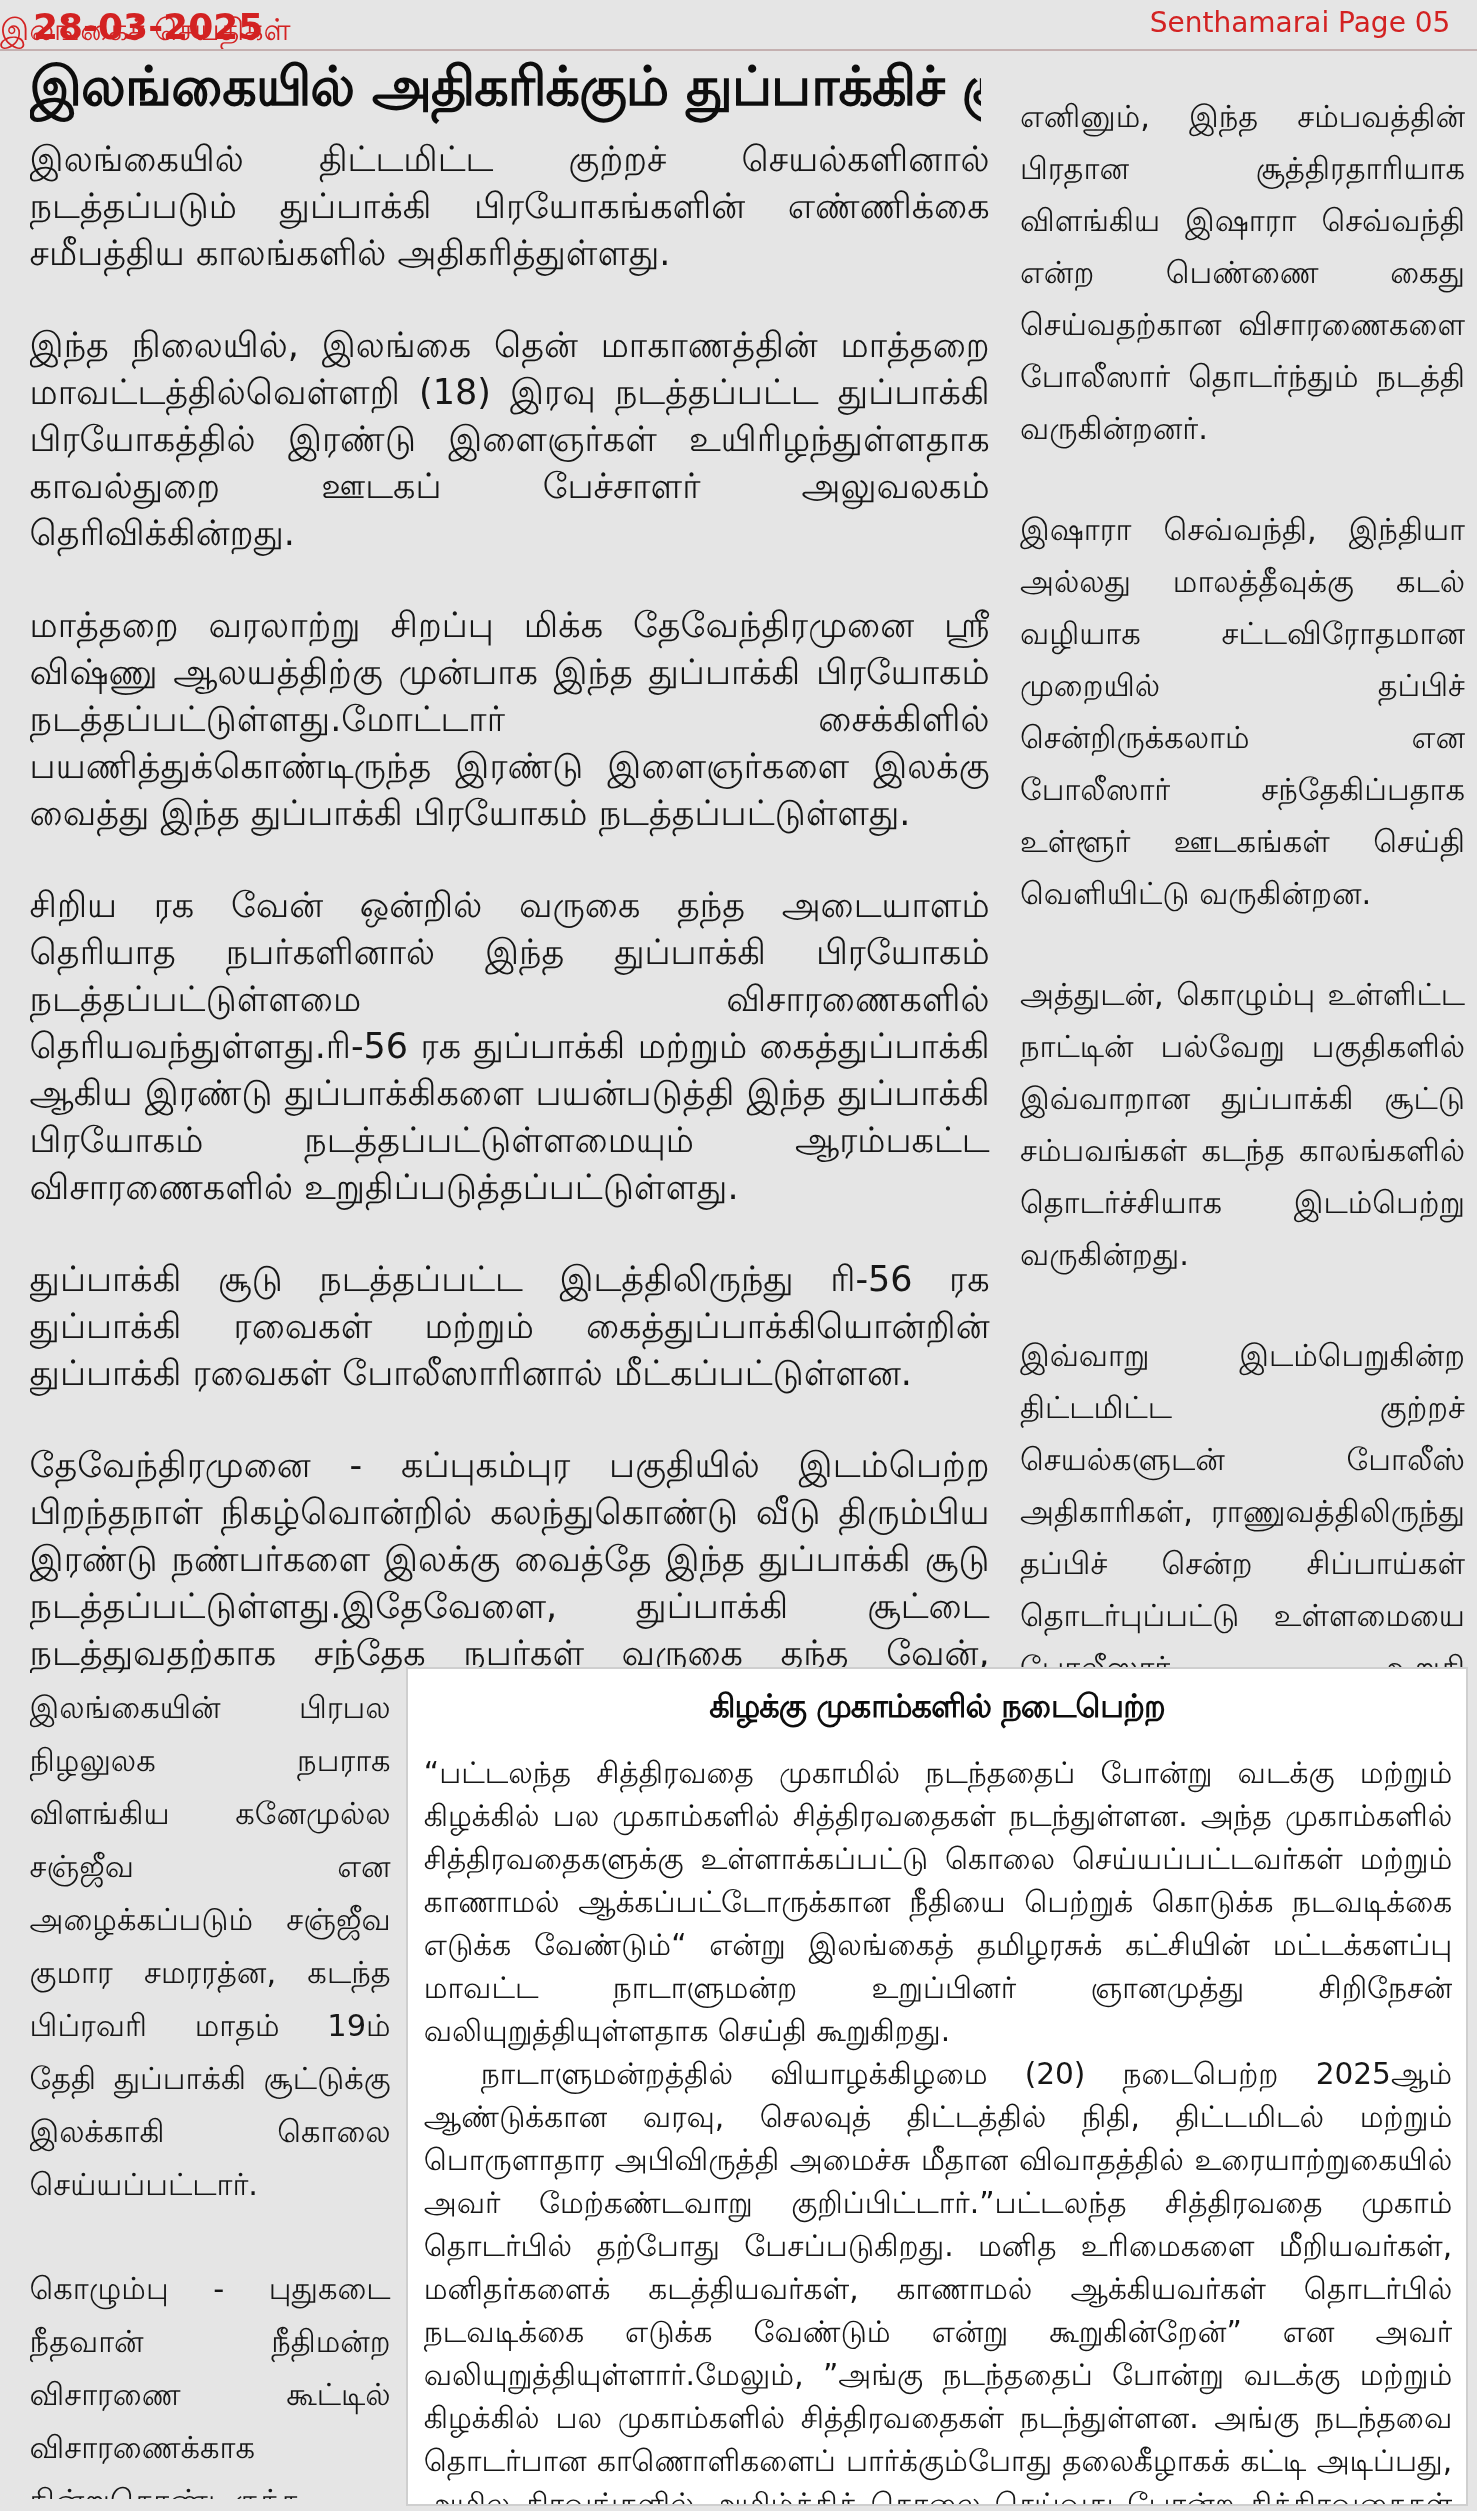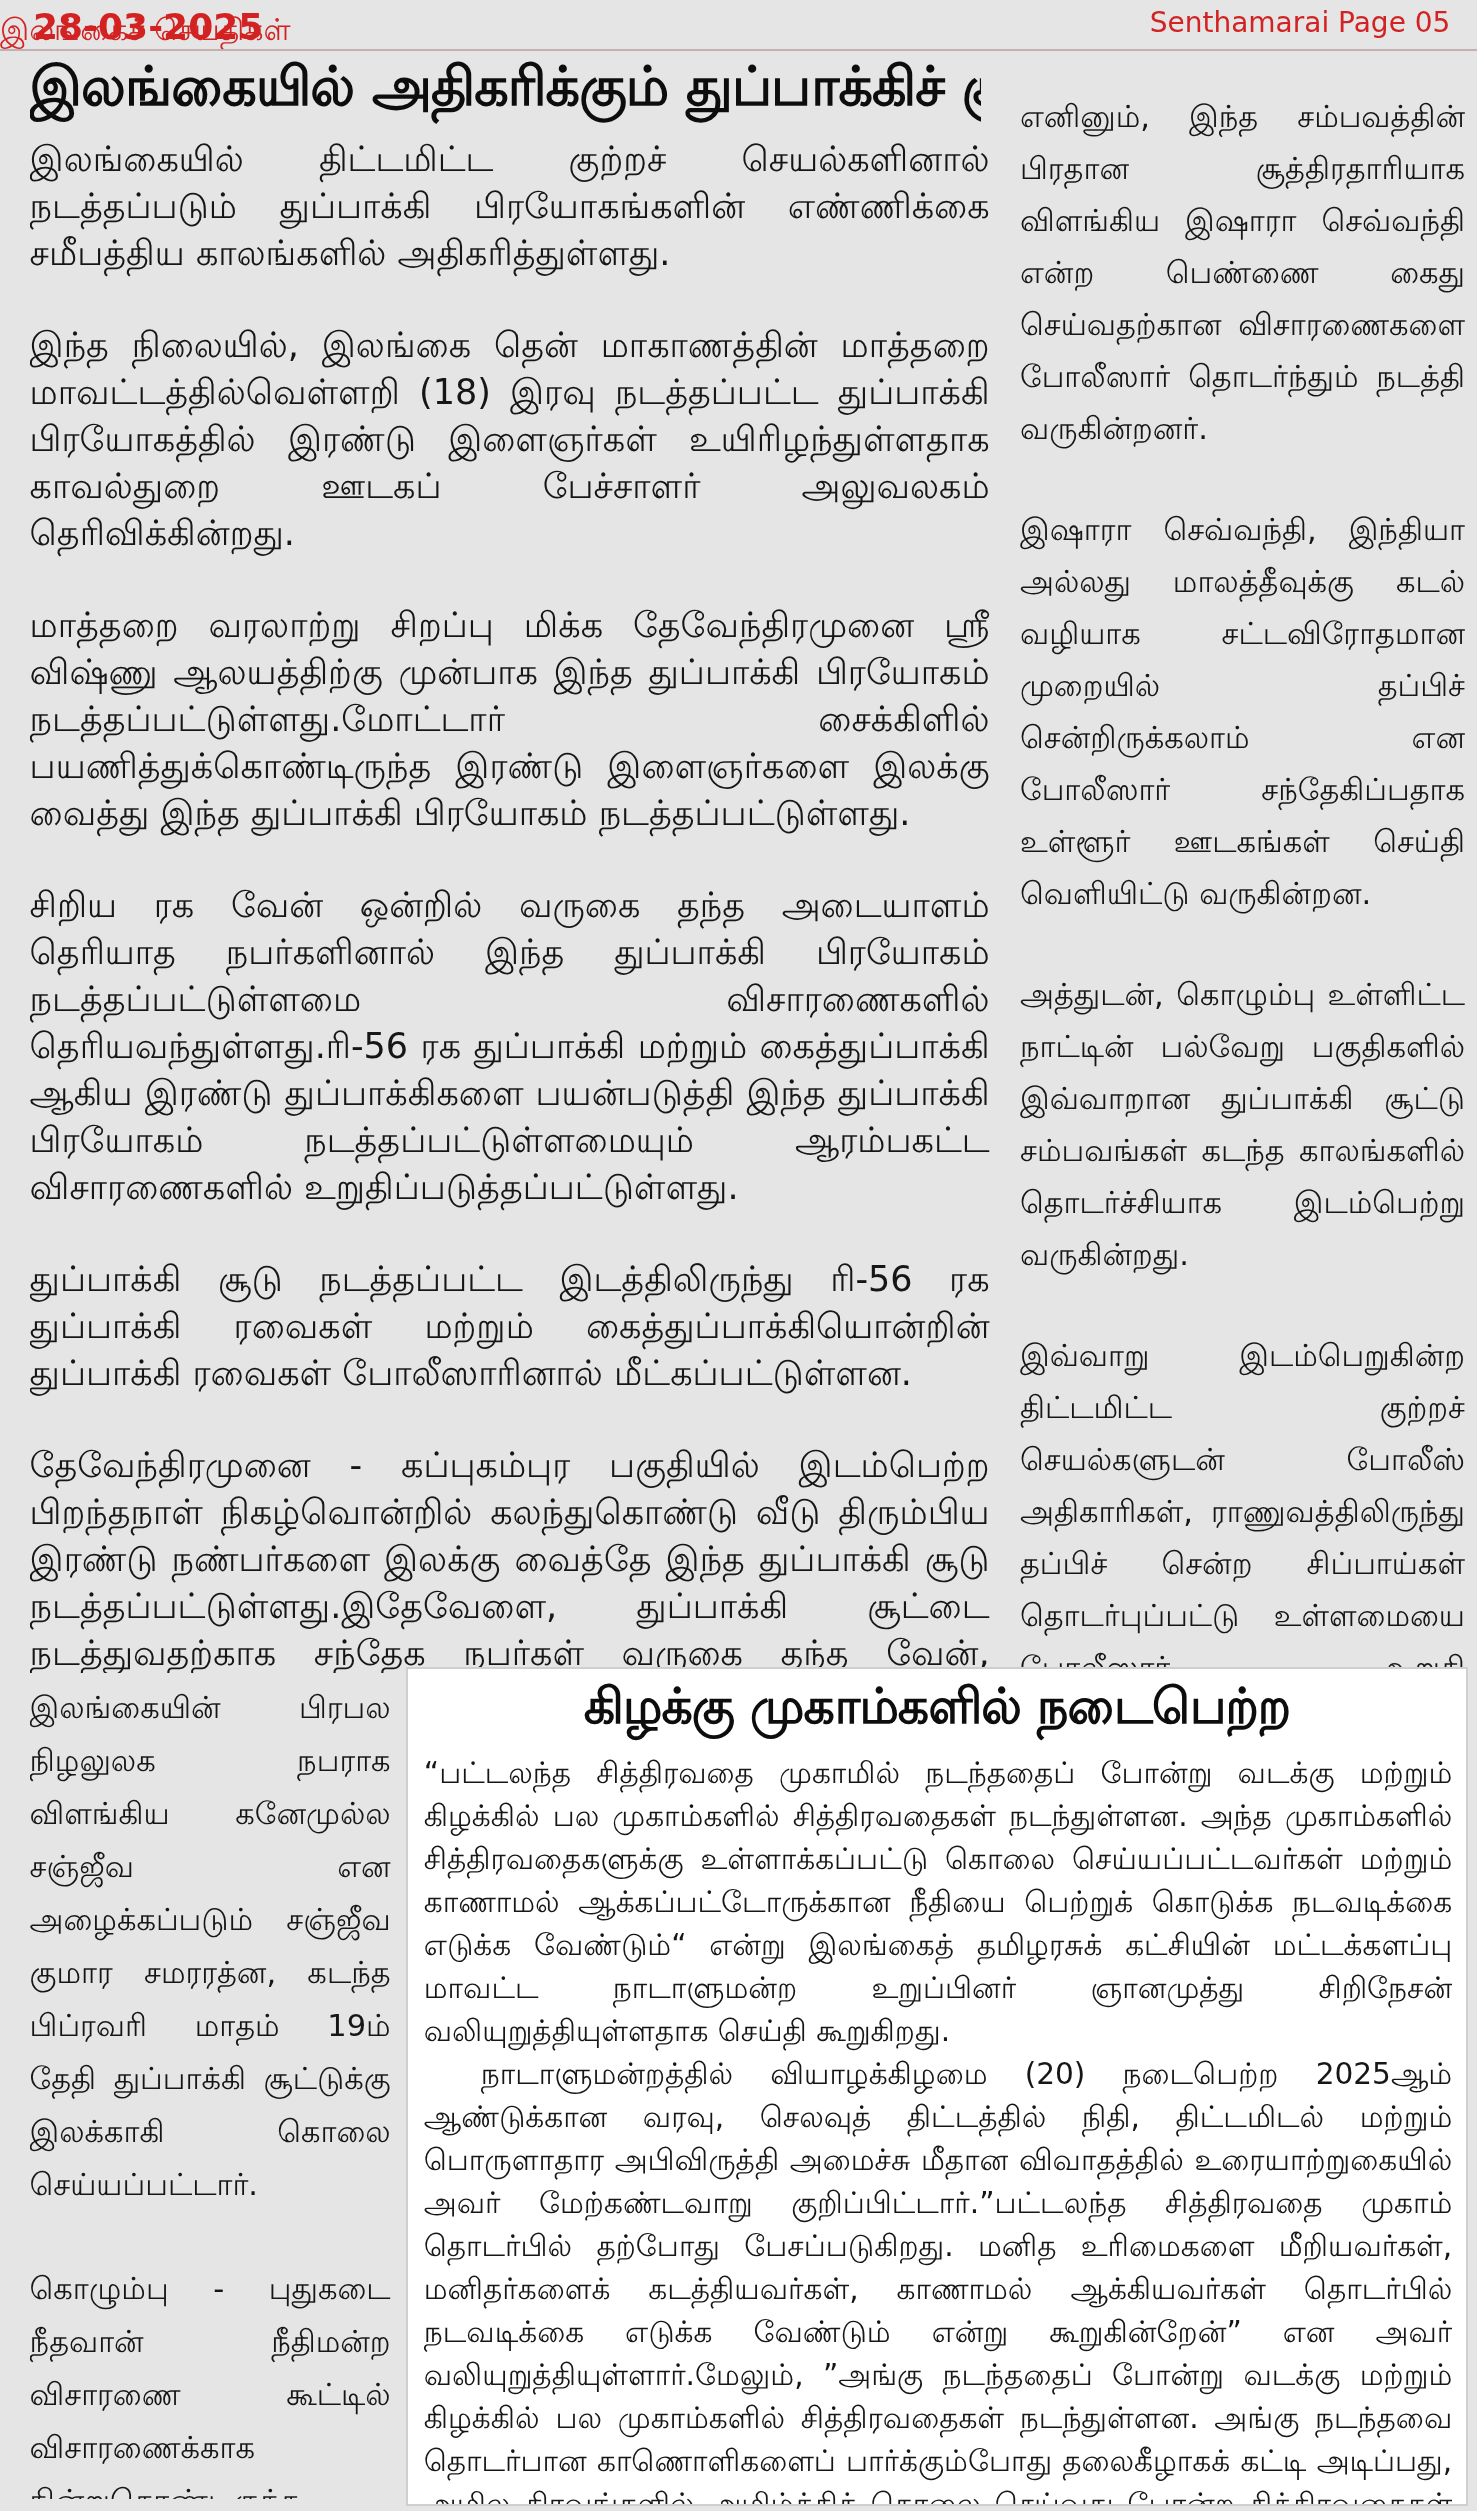--- a/index.html
+++ b/index.html
@@ -41,21 +41,21 @@
     font-size:30.5px;line-height:53px;text-align:justify;overflow:hidden;
   }
   .bottom-left-col p{margin:0 0 51px 0;}
 
   .box{
     position:absolute;left:406px;top:1667px;width:1062px;height:839px;
     border:2px solid var(--boxborder);box-sizing:border-box;background:#ffffff;overflow:hidden;
   }
   .box-headline{
     text-align:center;font-weight:bold;color:#0d0d0d;
-    font-size:49px;line-height:59px;margin-top:7.9px;letter-spacing:-1px;
+    font-size:32px;line-height:59px;margin-top:7.9px;letter-spacing:-1px;
   }
   .box-body{
     margin:15.8px 13.8px 0 15.8px;font-size:29.6px;line-height:43px;text-align:justify;overflow:hidden;
   }
   .box-body p{margin:0;}
   .box-body p.indent{text-indent:57px;}
 </style>
 </head>
 <body>
 

